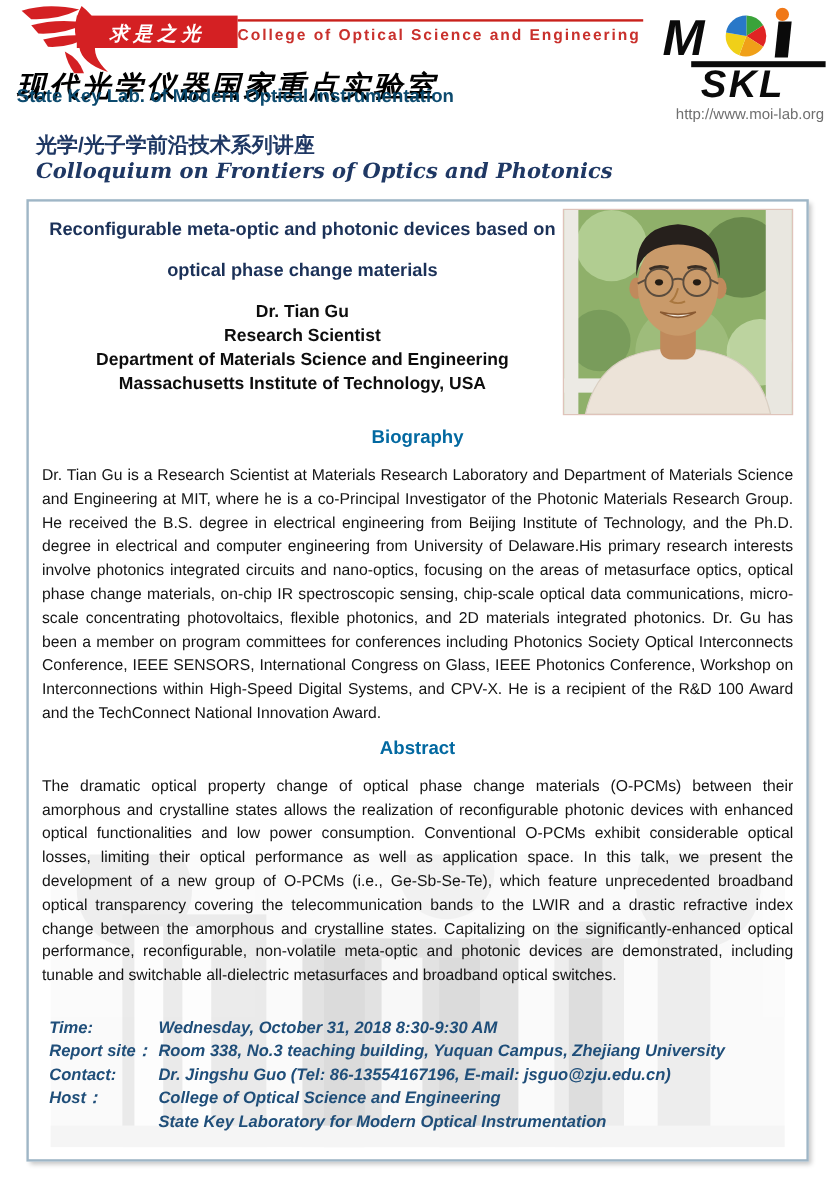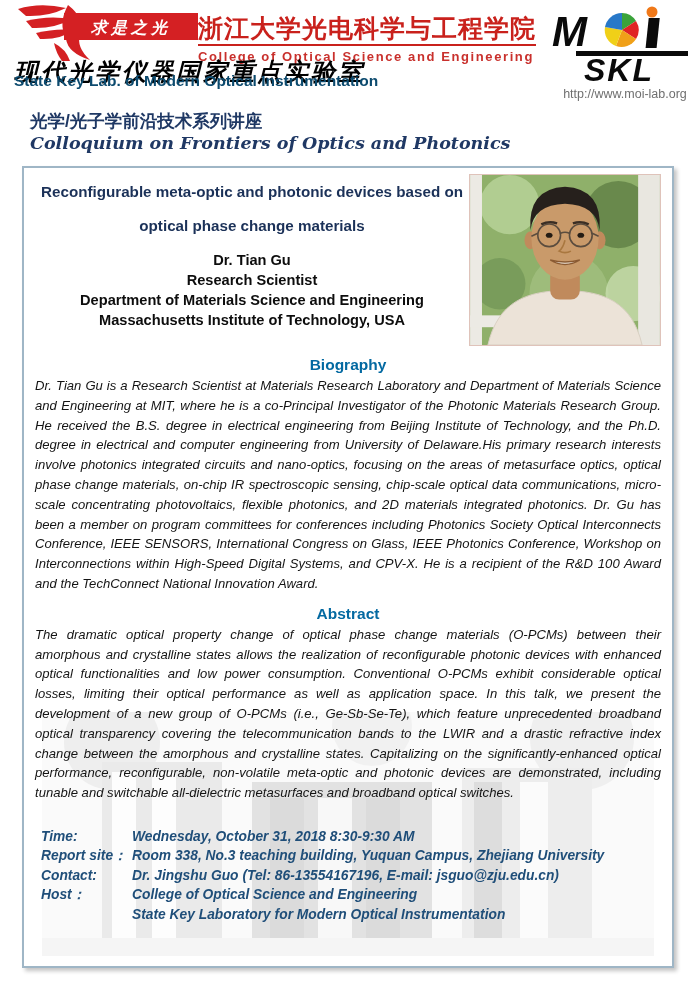--- a/index.html
+++ b/index.html
@@ -32,21 +32,21 @@
   .talk-head{position:relative;display:flex;margin-top:4px;}
   .talk-left{flex:1;text-align:center;}
   .talk-title{font-size:15.2px;font-weight:700;color:#1b3158;}
   .talk-title.l1{margin-top:11px;}
   .talk-title.l2{margin-top:17px;}
   .speaker-block{margin-top:16px;font-size:14.6px;font-weight:700;color:#0d0d0d;line-height:20px;}
   .photo-frame{width:192px;height:172px;border:1px solid #dfc3ba;box-sizing:border-box;margin-top:2px;}
 
   .sec-head{position:relative;text-align:center;font-size:15.5px;font-weight:700;color:#0369a1;margin-top:10px;}
   .sec-head.abs{margin-top:11px;}
-  .body-text{position:relative;font-size:13.1px;line-height:19.8px;color:#141414;text-align:justify;margin-top:2px;font-style:italic;}
+  .body-text{position:relative;font-size:13.1px;line-height:19.8px;color:#141414;text-align:justify;margin-top:12px;}
 
   
   .details{position:relative;margin-top:24px;color:#1F4E79;font-weight:700;font-size:13.8px;}
   .drow{display:flex;line-height:19.4px;font-style:italic;}
   .dlabel{width:97px;flex:0 0 97px;padding-left:6px;box-sizing:border-box;}
   .dvalue{flex:1;}
 </style>
 </head>
 <body>
 
@@ -58,21 +58,20 @@
       <path d="M16,18 Q38,12 62,16 Q44,26 22,25 Z"></path>
       <path d="M26,30 Q46,25 64,27 Q50,37 30,36 Z"></path>
       <path d="M58,2 Q76,16 70,32 Q66,44 80,57 Q58,50 56,36 Q48,20 58,2 Z"></path>
       <path d="M44,40 Q56,46 60,58 L52,58 Q46,50 44,40 Z"></path>
     </g>
     <rect x="54" y="10" width="134" height="27" fill="#d42023"></rect>
     <text x="121" y="30" text-anchor="middle" font-size="16" font-style="italic" font-weight="700" fill="#fff" letter-spacing="4">求是之光</text>
   </svg>
 
   <div class="college">
-    <div class="college-cn">浙江大学光电科学与工程学院</div>
     <div class="college-rule"></div>
     <div class="college-en">College of Optical Science and Engineering</div>
   </div>
 
   <div class="moi">
     <svg width="150" height="76" viewBox="0 0 150 76">
 
       <text x="2" y="40" font-size="42" font-weight="900" font-style="italic" font-family="Liberation Sans,sans-serif" fill="#0a0a0a">M</text>
       <g transform="translate(72,24)">
         <path d="M0,0 L0,-17 A17,17 0 0 1 14,-9 Z" fill="#3aa33a"></path>

